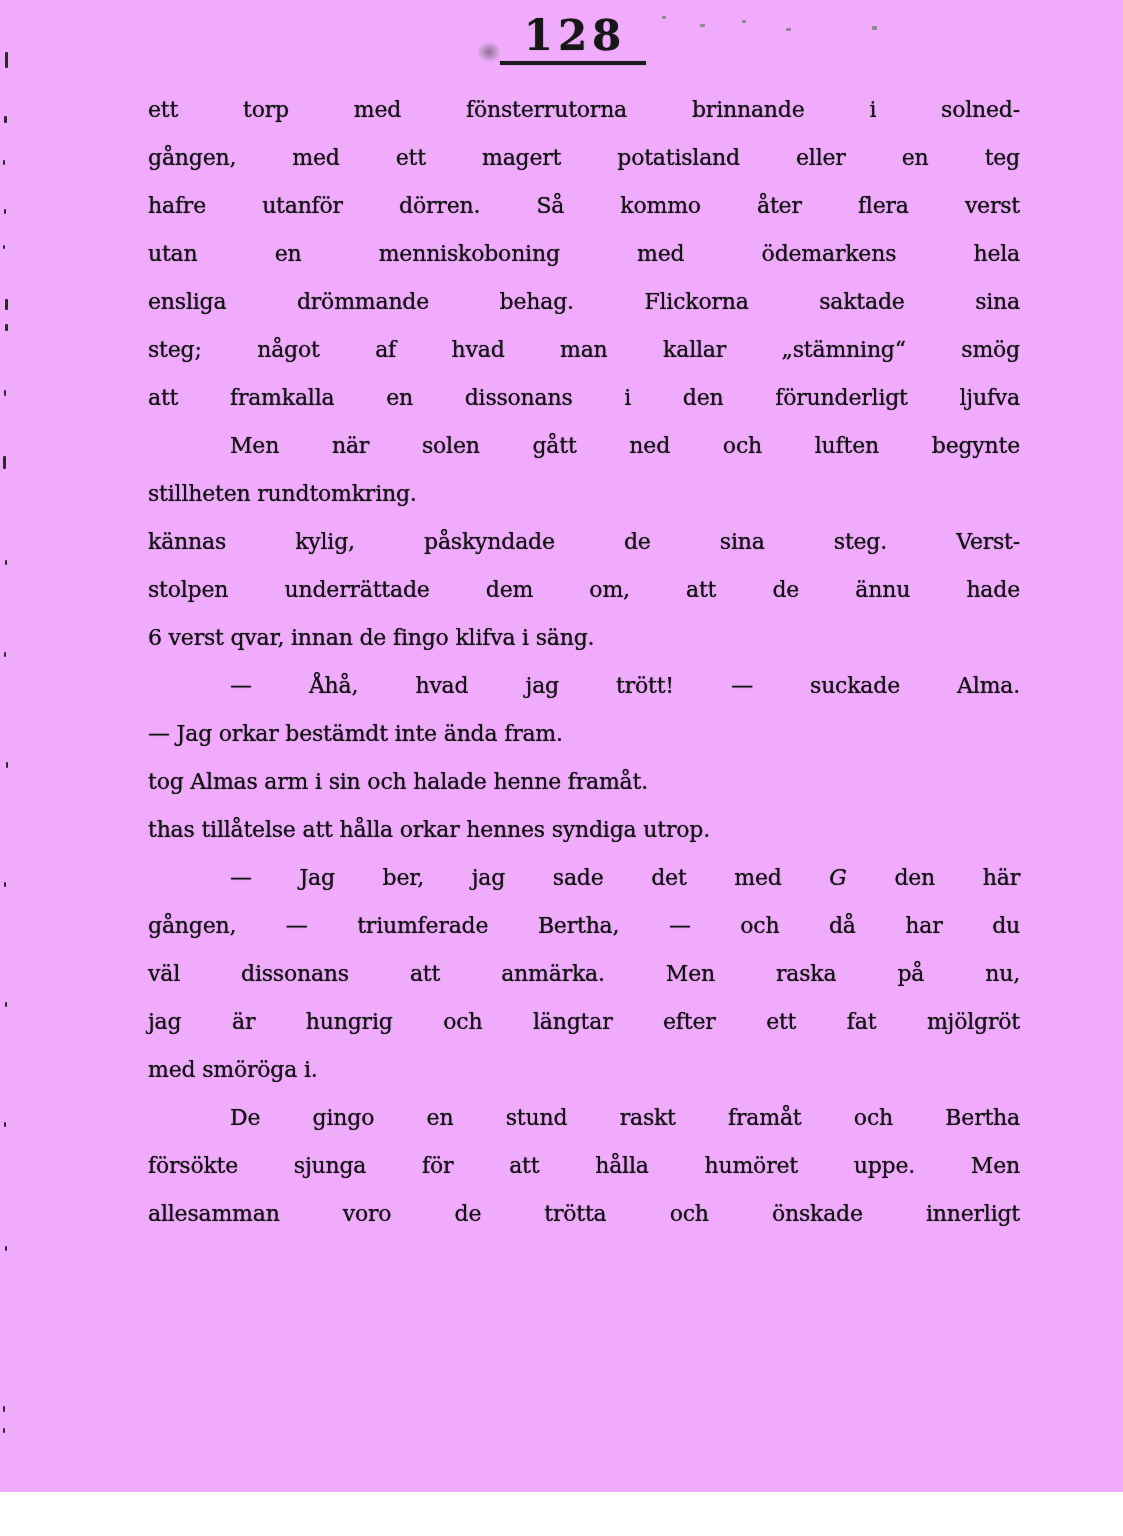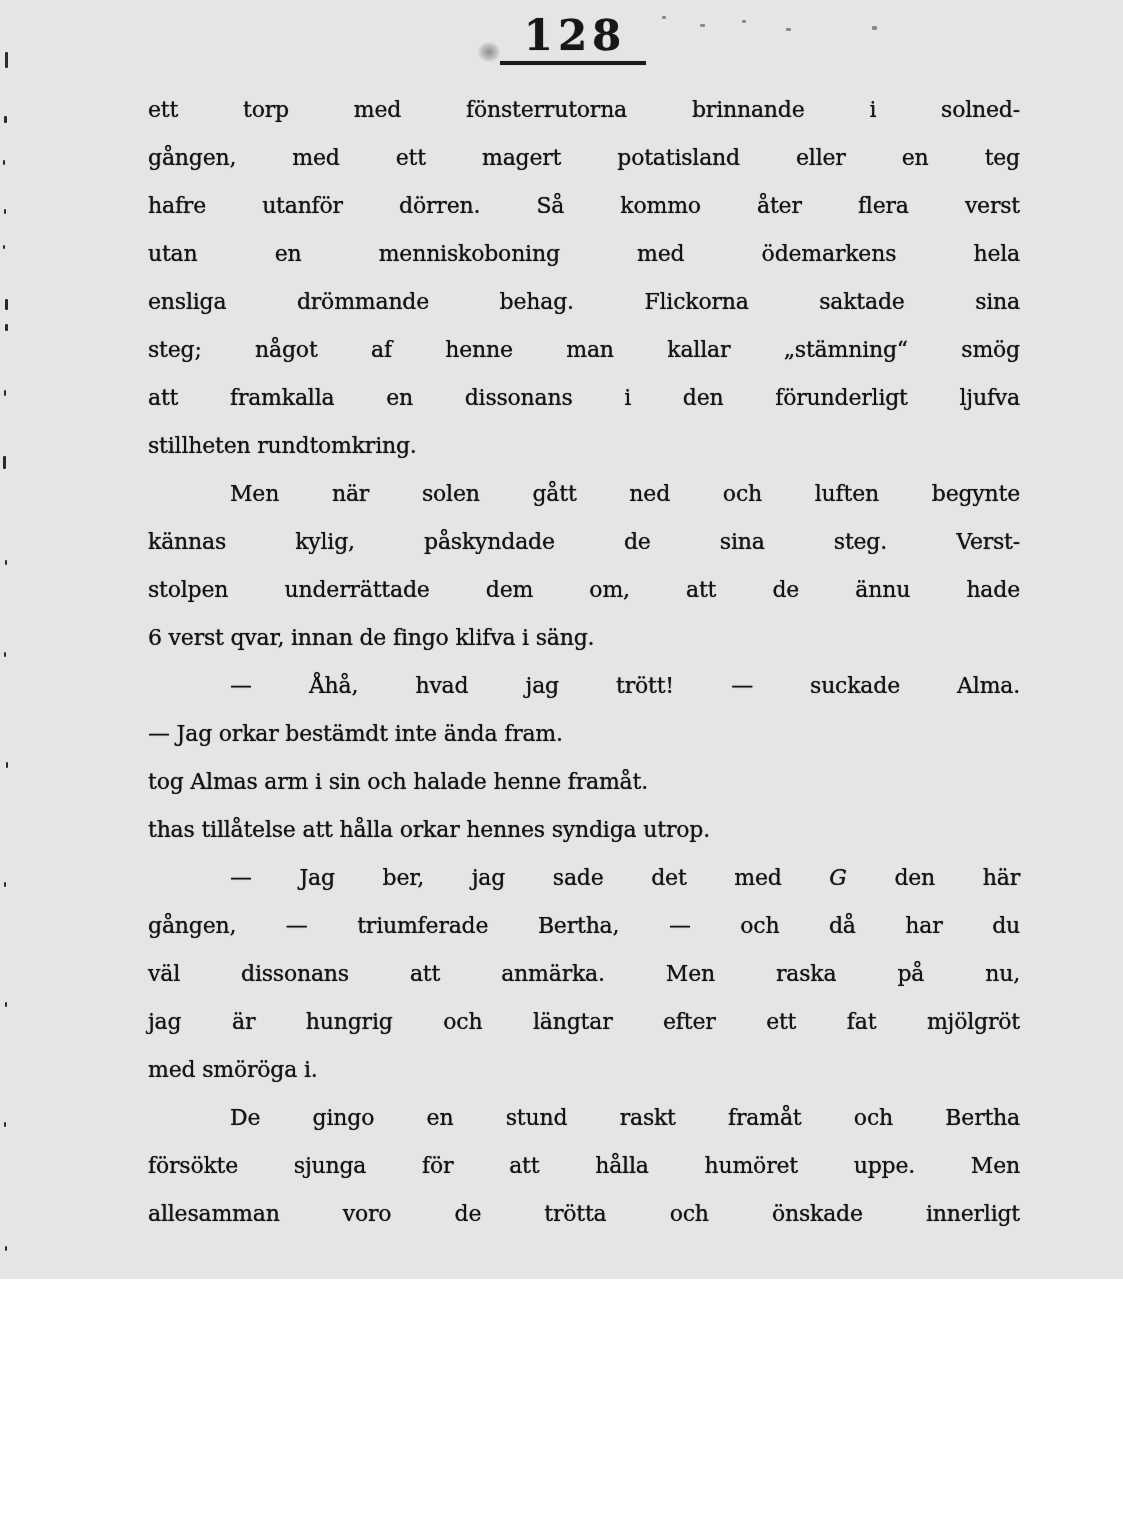--- a/index.html
+++ b/index.html
@@ -3,22 +3,22 @@
 <meta charset="utf-8">
 <style>
   html, body {
     margin: 0;
     padding: 0;
     background: #ffffff;
   }
   .page {
     position: relative;
     width: 1123px;
-    height: 1279px;
-    background: #e5e5e5;
+    height: 1492px;
+    background: #f0abfc;
     overflow: hidden;
     font-family: "DejaVu Serif", serif;
     color: #141414;
   }
   .page-header {
     position: absolute;
     top: 12px;
     left: 430px;
     width: 290px;
     text-align: center;
@@ -88,24 +88,24 @@
     <div class="page-number">128</div>
   </div>
   <div class="header-rule"></div>
 
   <div class="text-block">
     <div class="line">ett torp med fönsterrutorna brinnande i solned-</div>
     <div class="line">gången, med ett magert potatisland eller en teg</div>
     <div class="line">hafre utanför dörren.  Så kommo åter flera verst</div>
     <div class="line">utan en menniskoboning med ödemarkens hela</div>
     <div class="line">ensliga drömmande behag.  Flickorna saktade sina</div>
-    <div class="line">steg; något af henne man kallar „stämning“ smög</div>
+    <div class="line">steg; något af hvad man kallar „stämning“ smög</div>
     <div class="line">att framkalla en dissonans i den förunderligt ljufva</div>
+    <div class="line indent">Men när solen gått ned och luften begynte</div>
     <div class="line left">stillheten rundtomkring.</div>
-    <div class="line indent">Men när solen gått ned och luften begynte</div>
     <div class="line">kännas kylig, påskyndade de sina steg.  Verst-</div>
     <div class="line">stolpen underrättade dem om, att de ännu hade</div>
     <div class="line left">6 verst qvar, innan de fingo klifva i säng.</div>
     <div class="line indent">— Åhå, hvad jag trött! — suckade Alma.</div>
     <div class="line left">— Jag orkar bestämdt inte ända fram.</div>
     <div class="line left">tog Almas arm i sin och halade henne framåt.</div>
     <div class="line left">thas tillåtelse att hålla orkar hennes syndiga utrop.</div>
     <div class="line indent"><span>— Jag ber, jag sade det med </span><span class="em">G</span><span> den här</span></div>
     <div class="line">gången, — triumferade Bertha, — och då har du</div>
     <div class="line">väl dissonans att anmärka.  Men raska på nu,</div>

